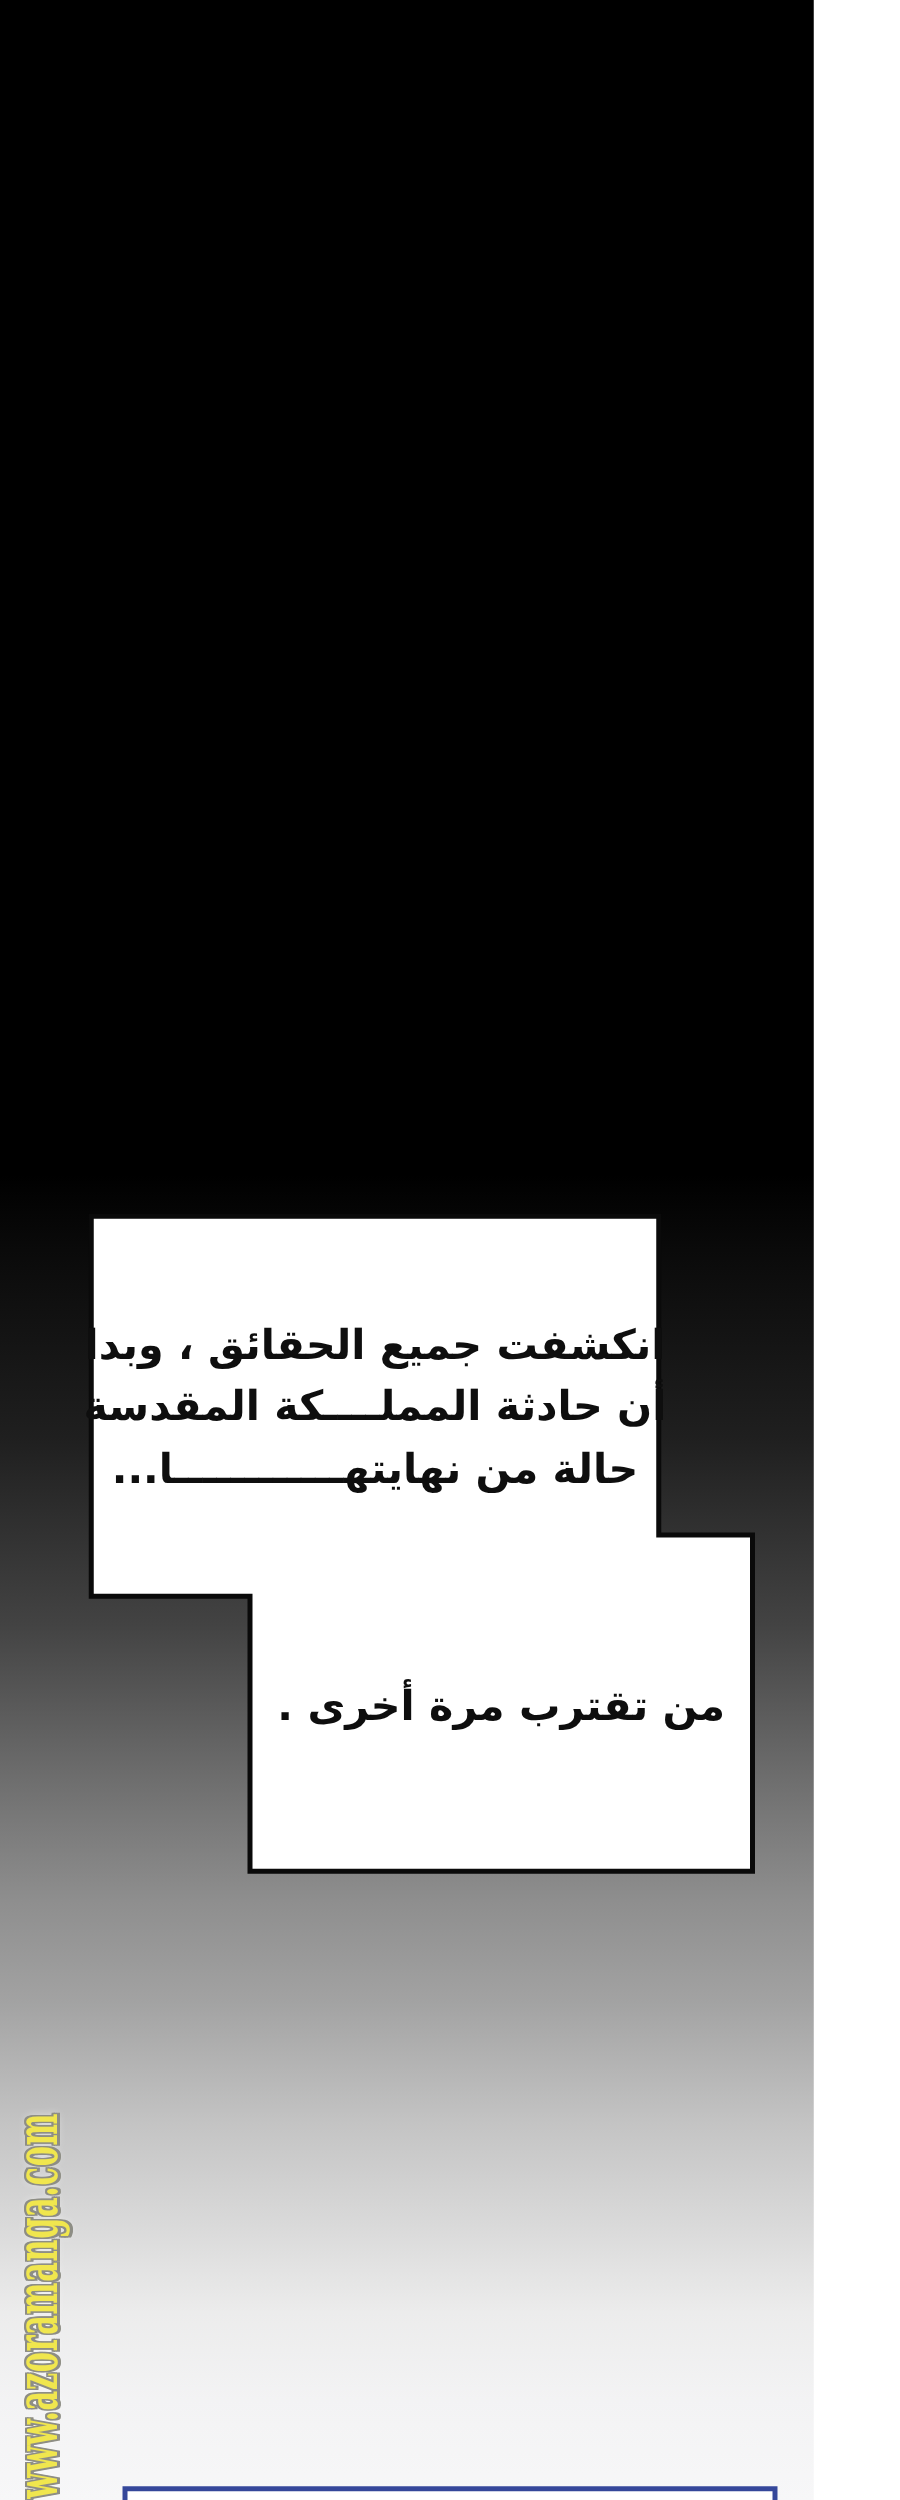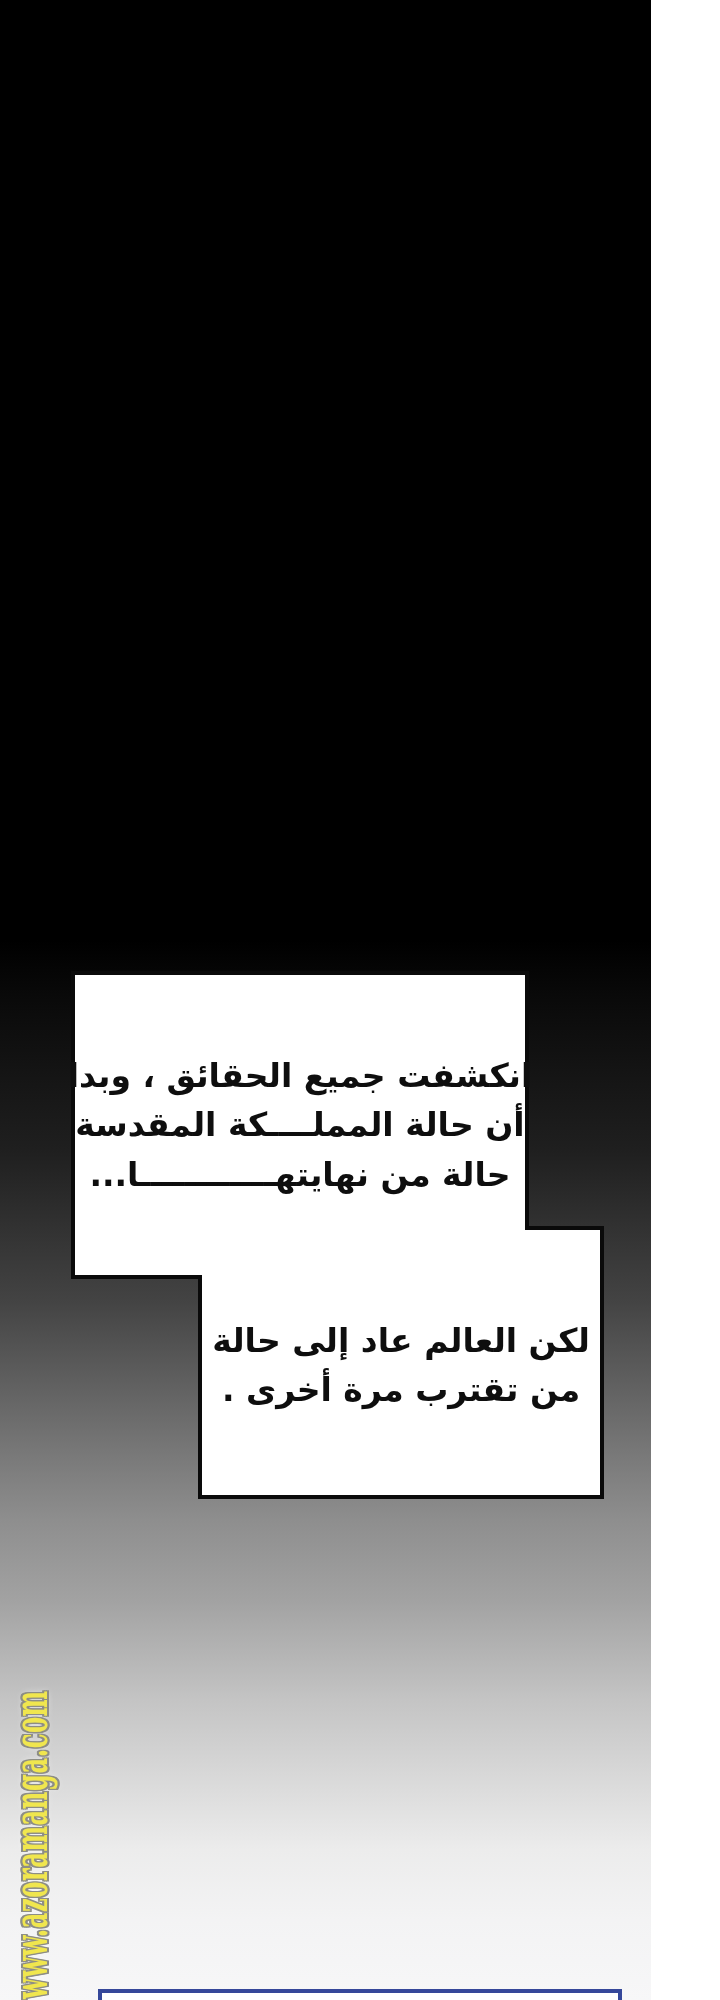--- a/index.html
+++ b/index.html
@@ -101,26 +101,25 @@
 <body>
 
 <div class="page">
 
   <svg class="bubble-svg" viewBox="0 0 720 2000">
     <polygon points="73,973 527,973 527,1228 602,1228 602,1497 200,1497 200,1277 73,1277" fill="#ffffff" stroke="#0a0a0a" stroke-width="4" stroke-linejoin="miter"></polygon>
   </svg>
 
   <div class="caption caption-1">
     <div class="caption-line">انكشفت جميع الحقائق ، وبدا</div>
-    <div class="caption-line">أن حالة المملــــكة المقدسة</div>
+    <div class="caption-line">أن حادثة المملــــكة المقدسة</div>
     <div class="caption-line">حالة من نهايتهــــــــــــا...</div>
   </div>
 
   <div class="caption caption-2">
-    <div class="caption-line">لكن العالم عاد إلى حالة</div>
     <div class="caption-line">من تقترب مرة أخرى .</div>
   </div>
 
   <div class="watermark">www.azoramanga.com</div>
 
   <div class="next-panel"></div>
 
 </div>
 
 </body></html>

